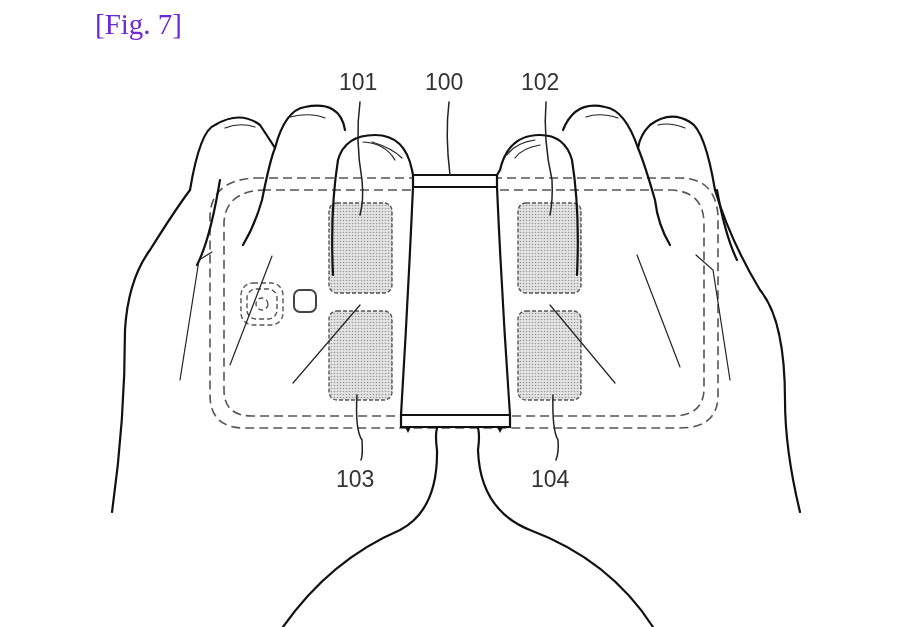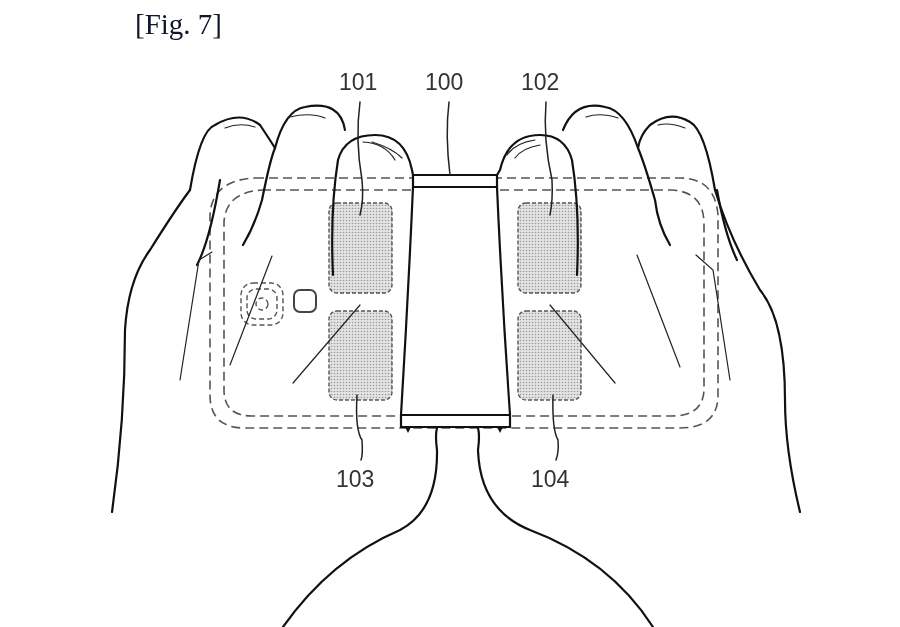--- a/index.html
+++ b/index.html
@@ -1,19 +1,19 @@
 <!DOCTYPE html>
 <html><head>
 <meta charset="utf-8">
 <style>
   html, body { margin:0; padding:0; background:#ffffff; }
   body { width:900px; height:627px; position:relative; overflow:hidden; }
   .fig-title {
     position:absolute; left:95px; top:8px;
-    font-family:"Liberation Serif", serif; font-size:29px; color:#0f172a;margin-left:40px;
+    font-family:"Liberation Serif", serif; font-size:29px; color:#6d28d9;
   }
   svg.drawing { position:absolute; left:0; top:0; }
   .ref { font-family:"Liberation Sans", sans-serif; font-size:23px; fill:#333; }
   .outline { fill:none; stroke:#111; stroke-width:2.2; stroke-linecap:round; stroke-linejoin:round; }
   .thin { fill:none; stroke:#222; stroke-width:1.2; stroke-linecap:round; }
   .lead { fill:none; stroke:#222; stroke-width:1.5; stroke-linecap:round; }
   .dash { fill:none; stroke:#555; stroke-width:1.6; stroke-dasharray:9 5; }
   .dash-sm { fill:none; stroke:#555; stroke-width:1.4; stroke-dasharray:5 3; }
   .pad { fill:url(#dots); stroke:#555; stroke-width:1.4; stroke-dasharray:4 2; }
 </style>

